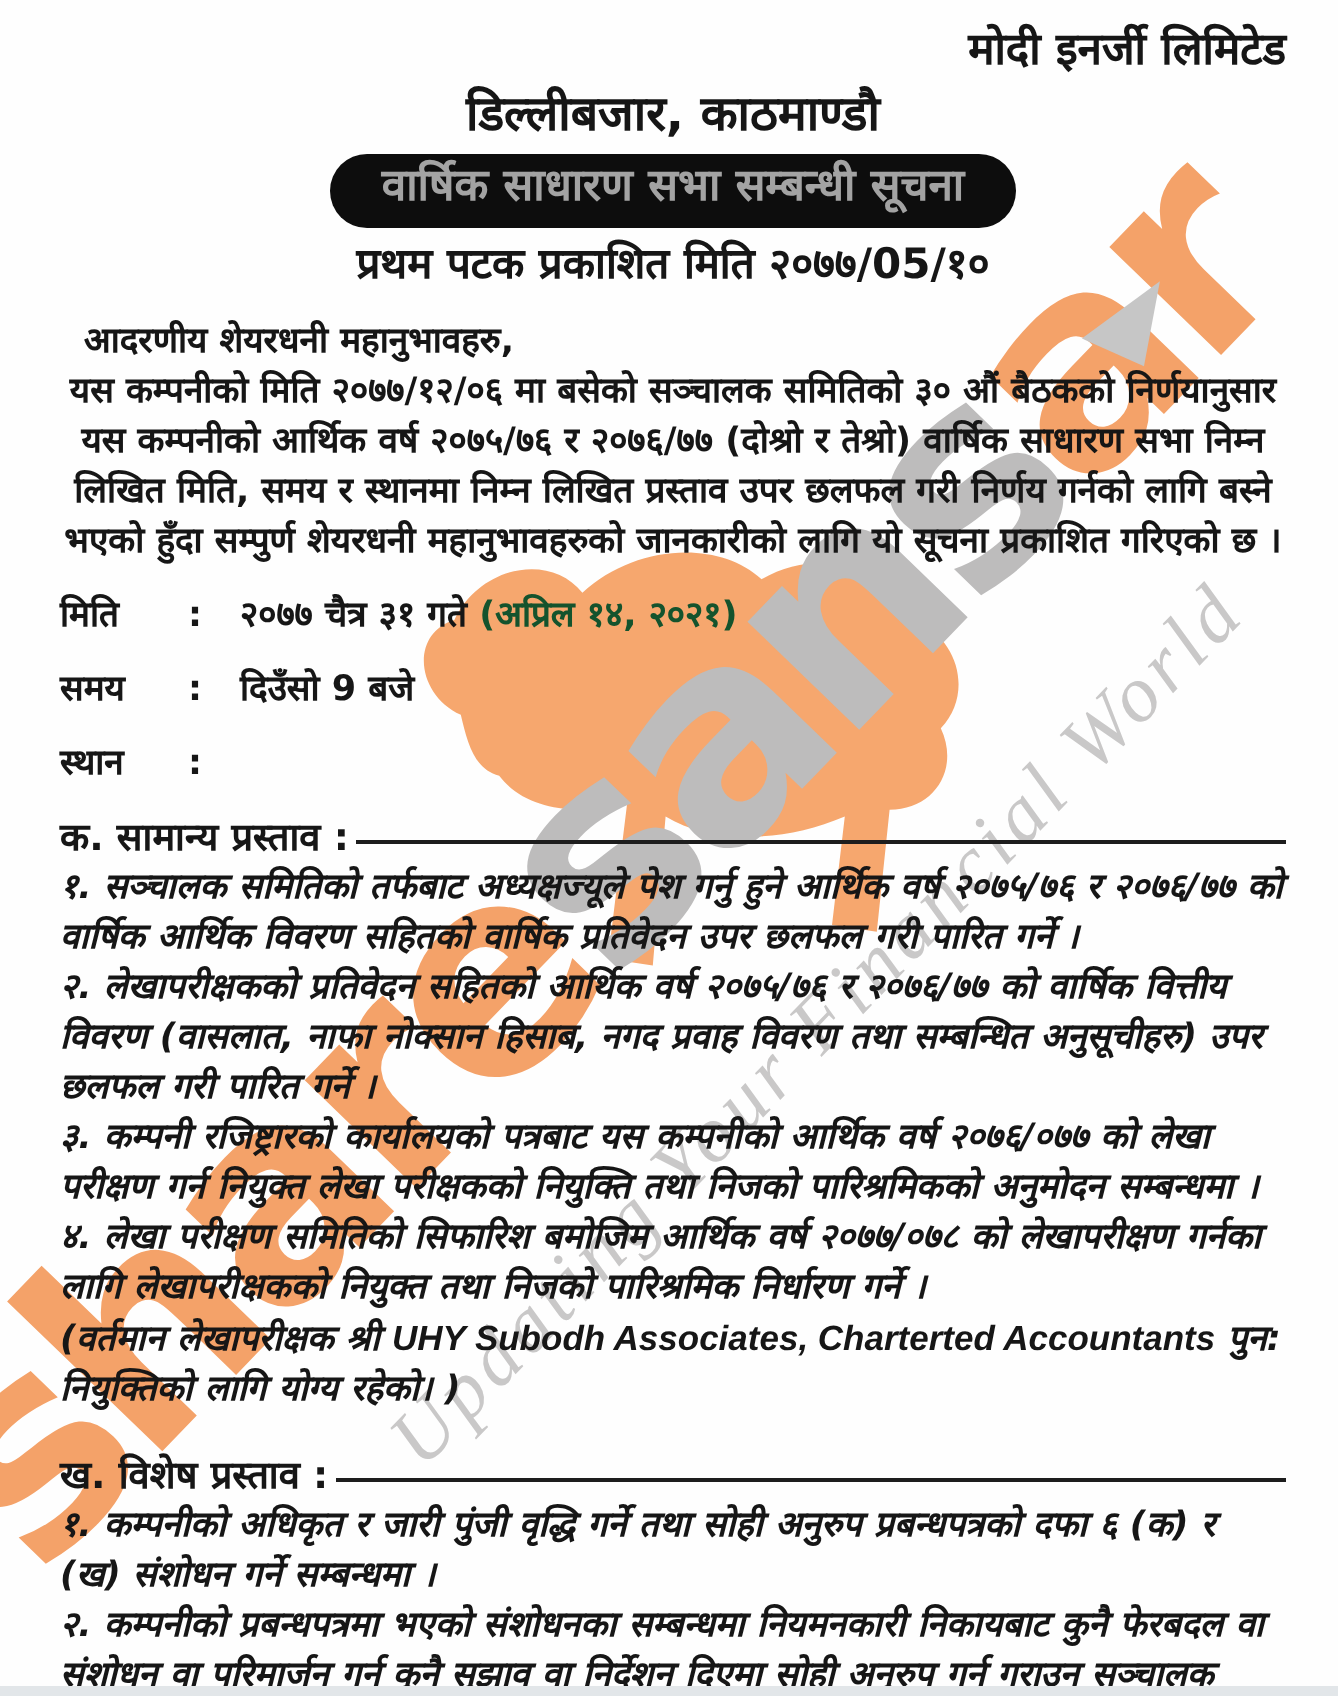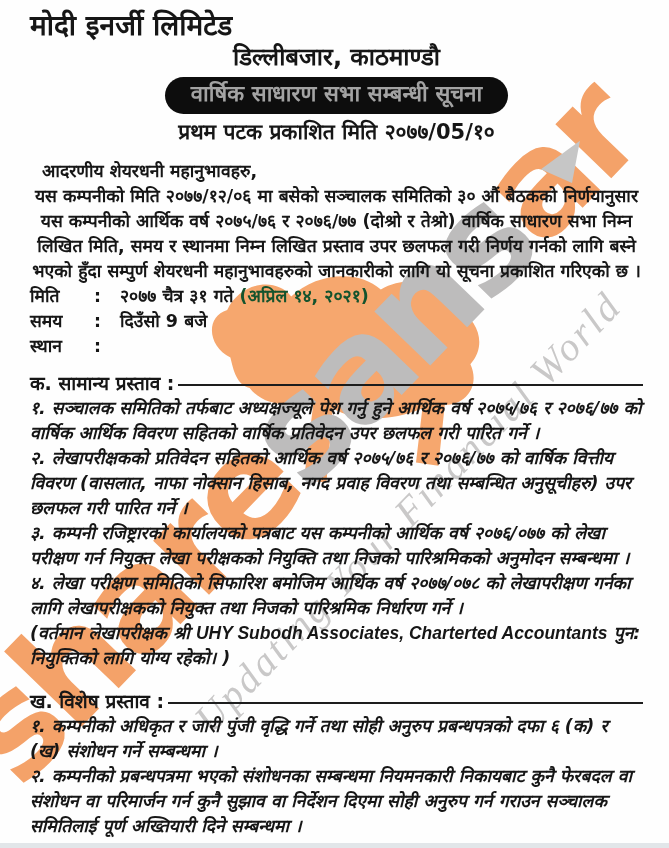--- a/index.html
+++ b/index.html
@@ -30,33 +30,33 @@
     color:#c9c8c8;white-space:nowrap;
     font-family:"Liberation Serif",serif;
   }
   .wm-arrow{
     position:absolute;left:548px;top:136px;width:0;height:0;
     border-left:24px solid transparent;border-right:10px solid transparent;
     border-bottom:42px solid #c6c6c6;transform:rotate(24deg);
   }
   
   .content{position:relative;z-index:2;padding:10px 26px 0 30px;}
-  .company-name{text-align:left;font-size:28px;font-weight:800;line-height:32px;}
+  .company-name{text-align:right;font-size:22px;font-weight:800;line-height:32px;}
   .company-address{text-align:center;font-size:24px;font-weight:800;line-height:30px;}
   .badge{
     width:fit-content;margin:5px auto 0;
     background:#0d0d0d;color:#a3a3a3;
     border-radius:21px;padding:4px 26px 7px;
     font-size:22px;font-weight:800;line-height:26px;
   }
   .pub-line{text-align:center;font-size:21px;font-weight:800;line-height:27px;margin-top:5px;}
   .salutation{margin-top:13px;font-size:17.5px;font-weight:700;line-height:25px;margin-left:12px;}
   .intro{margin:0;font-size:17.5px;font-weight:700;line-height:25px;text-align:center;}
   .meet-head{font-size:17.5px;font-weight:700;line-height:25px;}
-  .mrow{display:flex;font-size:17.5px;font-weight:700;line-height:25px;}
+  .mrow{display:flex;font-size:17.5px;font-weight:700;line-height:25px;margin-top:12px;}
   .mlabel{width:64px;flex:none;}
   .mcolon{width:26px;flex:none;}
   .mval{flex:1;}
   .red{color:#14532d;}
   .sec{margin-top:11px;}
   .sec-head{display:flex;align-items:center;font-size:19px;font-weight:800;line-height:26px;}
   .sec-head .rule{flex:1;border-top:2.5px solid #1d1d1d;margin-left:4px;margin-top:3px;}
   .item{font-size:17.5px;font-weight:700;line-height:25px;font-style:italic;}
   .latin{font-family:"Liberation Sans",sans-serif;font-weight:800;}
   .sec-b{margin-top:17px;}

